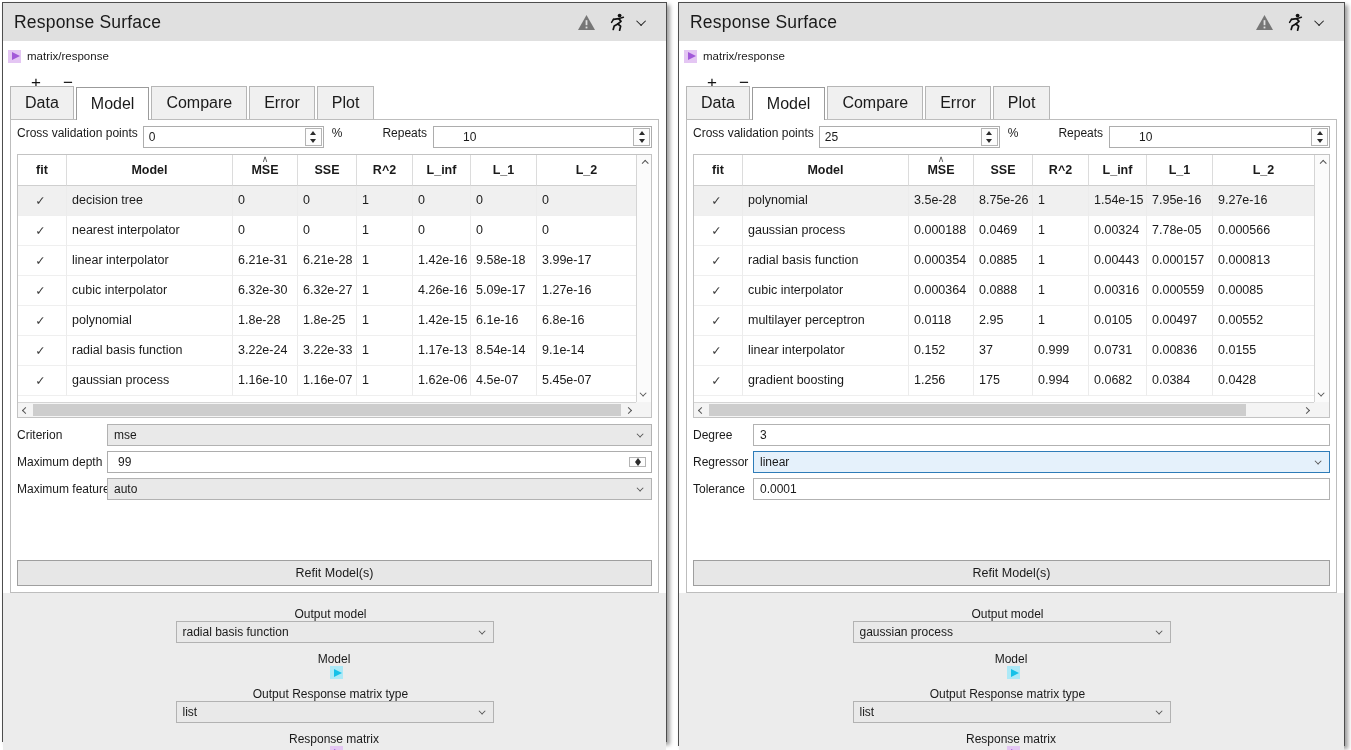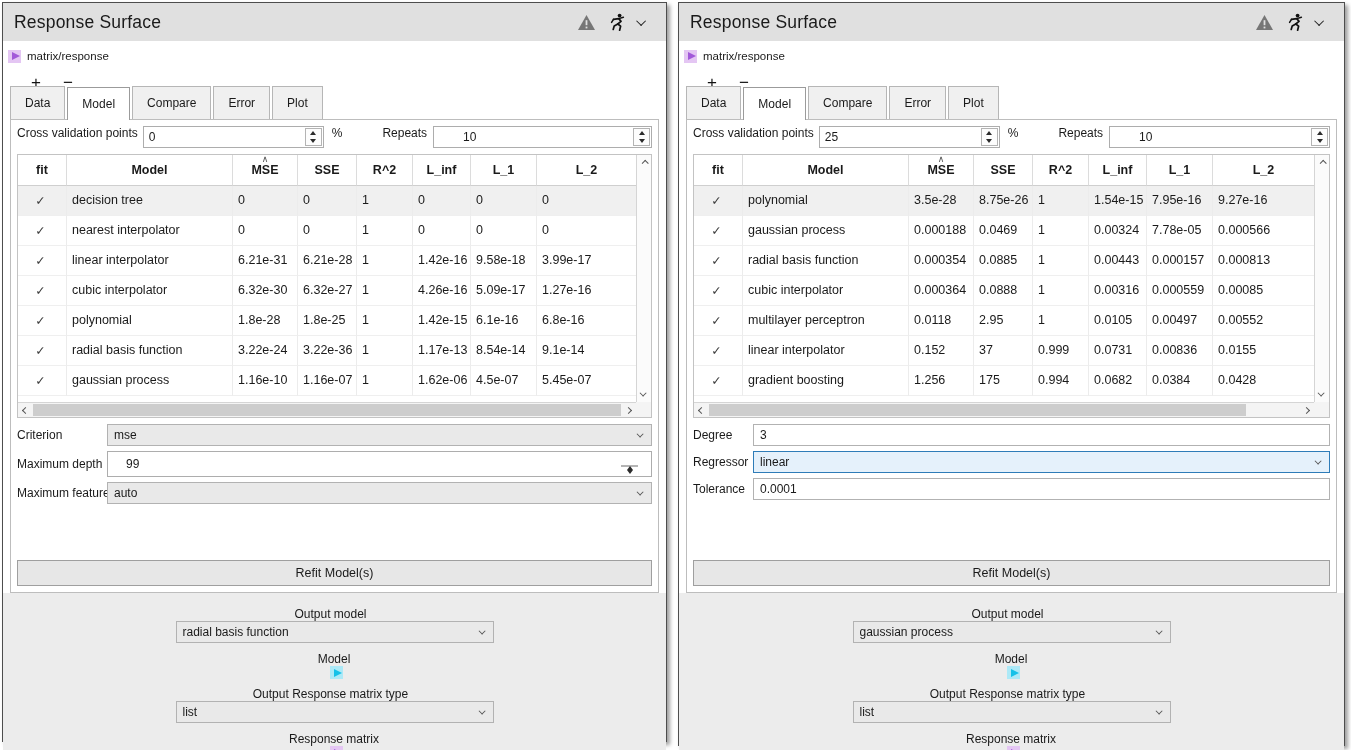--- a/index.html
+++ b/index.html
@@ -30,21 +30,21 @@
   .port.purple { background:#e4c6f3; }
   .port.cyan   { background:#ace9f7; }
   .tri { width:0; height:0; border-top:4.5px solid transparent; border-bottom:4.5px solid transparent; margin-left:3px; }
   .tri.purple { border-left:8px solid #a259d9; }
   .tri.cyan   { border-left:8px solid #15c1e8; }
 
   .pm-row { height:28px; display:flex; align-items:flex-end; padding:0 0 2px 28px; gap:22px; flex:none; }
   .pm-btn { font-size:17px; line-height:17px; cursor:default; color:#111; }
 
   .tabbar { height:26px; display:flex; align-items:flex-end; padding-left:7px; flex:none; position:relative; z-index:2; }
-  .tab { height:22px; display:flex; align-items:center; padding:16px 14px; font-size:12px;
+  .tab { height:22px; display:flex; align-items:center; padding:16px 14px; font-size:16px;
          background:#f0f0f0; border:1px solid #b6b6b6; border-bottom:none; margin-right:2px; }
   .tab.active { height:26px; background:#ffffff; border-color:#9b9b9b; position:relative; top:1px; z-index:3; }
 
   .pane { margin:0 7px; border:1px solid #bdbdbd; background:#fff; height:474px; flex:none;
           display:flex; flex-direction:column; padding:6px; position:relative; z-index:1; }
 
   .cvrow { height:22px; display:flex; align-items:flex-start; font-size:12px; flex:none; margin-bottom:6px; }
   .cvrow .cvlabel { margin-right:5px; white-space:nowrap; }
   .spinbox { height:22px; background:#fff; border:1px solid #adadad; display:flex; align-items:stretch; font-size:12px; }
   .spinbox .val { flex:1; display:flex; align-items:center; padding-left:5px; }
@@ -86,21 +86,21 @@
   .prow { display:flex; align-items:center; margin-bottom:5px; font-size:12px; }
   .prow .plabel { white-space:nowrap; }
   .w0 .prow .plabel { width:90px; flex:none; }
   .w1 .prow .plabel { width:60px; flex:none; }
   .control { flex:1; height:22px; display:flex; align-items:center; font-size:12px; }
   .combo { background:#e9e9e9; border:1px solid #b2b2b2; padding-left:6px; }
   .combo .cspace { flex:1; }
   .combo .cchev { margin-right:7px; }
   .combo.hl { background:#e5f1fb; border:1px solid #2e7cb8; }
   .tinput { background:#fff; border:1px solid #b2b2b2; padding-left:6px; }
-  .spininput { background:#fff; border:1px solid #adadad; padding:12px; align-items:stretch; }
+  .spininput { background:#fff; border:1px solid #adadad; padding:4px; align-items:stretch; }
   .spininput .val { flex:1; display:flex; align-items:center; padding-left:6px; }
 
   .refit { margin-top:auto; flex:none; height:26px; background:#e7e7e7; border:1px solid #9f9f9f;
            font-size:12.5px; display:flex; align-items:center; justify-content:center; }
 
   .footer { flex:1; background:#ececec; padding:14px 7px 2px 7px; display:flex; flex-direction:column; }
   .frow { display:flex; justify-content:flex-end; align-items:center; font-size:12px; margin-bottom:7px;flex-direction:column; }
   .frow .flabel { margin-right:8px; white-space:nowrap; }
   .frow .combo { flex:none; width:318px; height:22px; display:flex; align-items:center; }
   .port-row { margin-right:-4px; margin-top:2px; margin-bottom:8px; }
@@ -253,21 +253,21 @@
               <div class="cell">1</div>
               <div class="cell">1.42e-15</div>
               <div class="cell">6.1e-16</div>
               <div class="cell">6.8e-16</div>
             </div>
 
             <div class="trow">
               <div class="cell fit">✓</div>
               <div class="cell">radial basis function</div>
               <div class="cell">3.22e-24</div>
-              <div class="cell">3.22e-36</div>
+              <div class="cell">3.22e-33</div>
               <div class="cell">1</div>
               <div class="cell">1.17e-13</div>
               <div class="cell">8.54e-14</div>
               <div class="cell">9.1e-14</div>
             </div>
 
             <div class="trow">
               <div class="cell fit">✓</div>
               <div class="cell">gaussian process</div>
               <div class="cell">1.16e-10</div>

